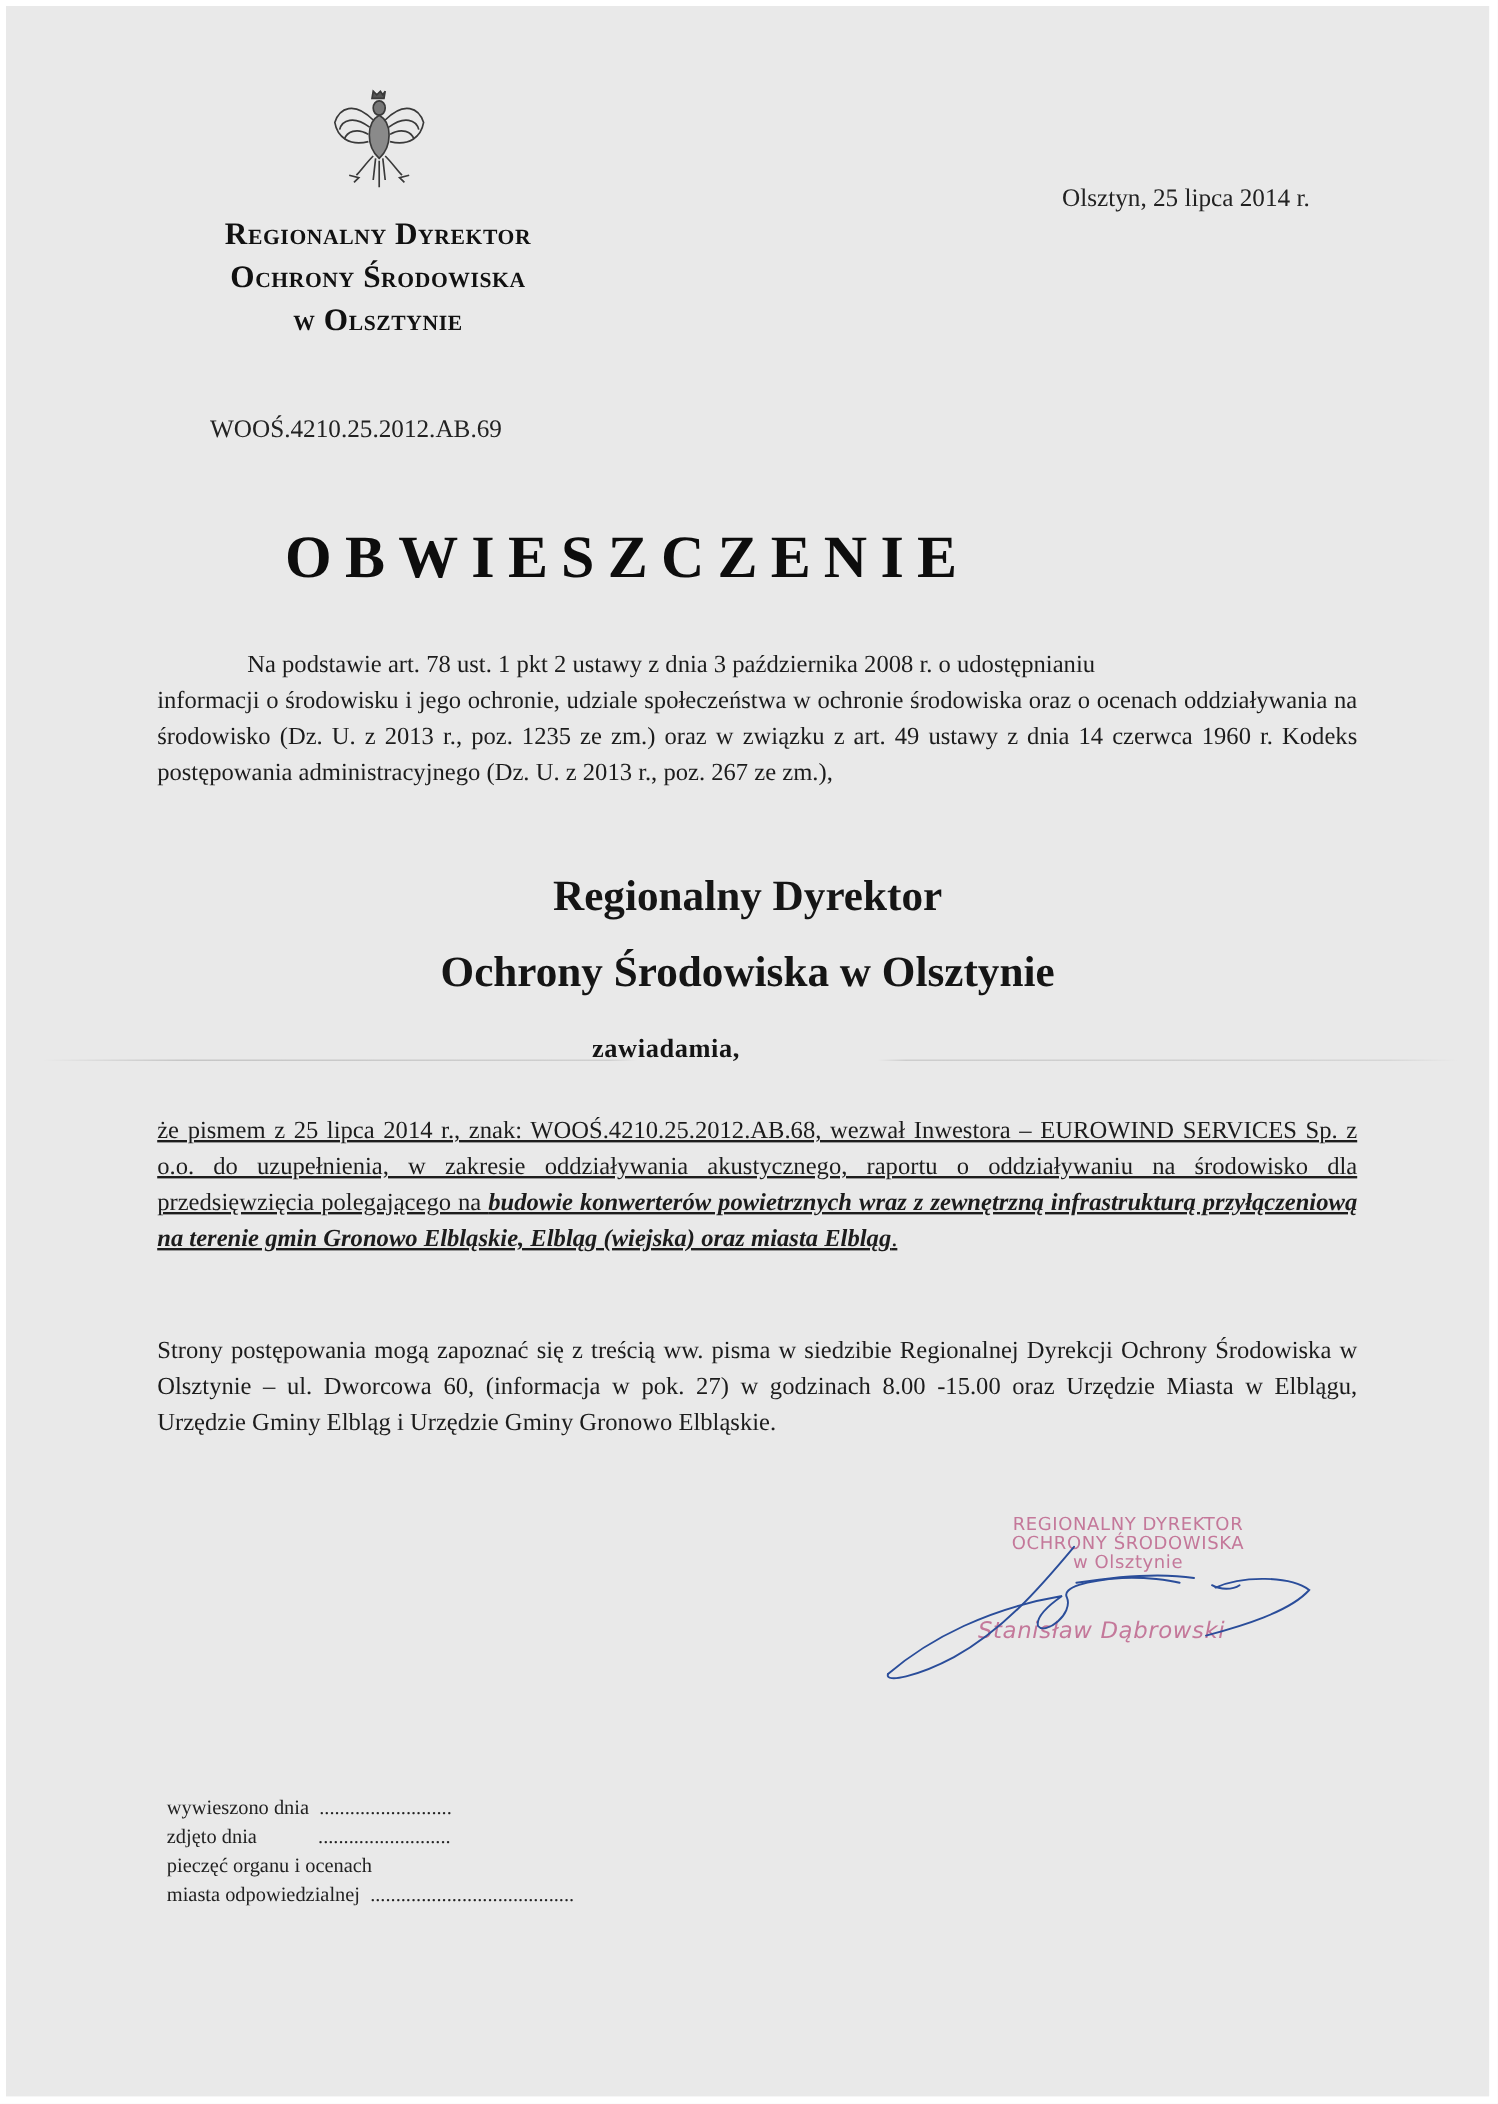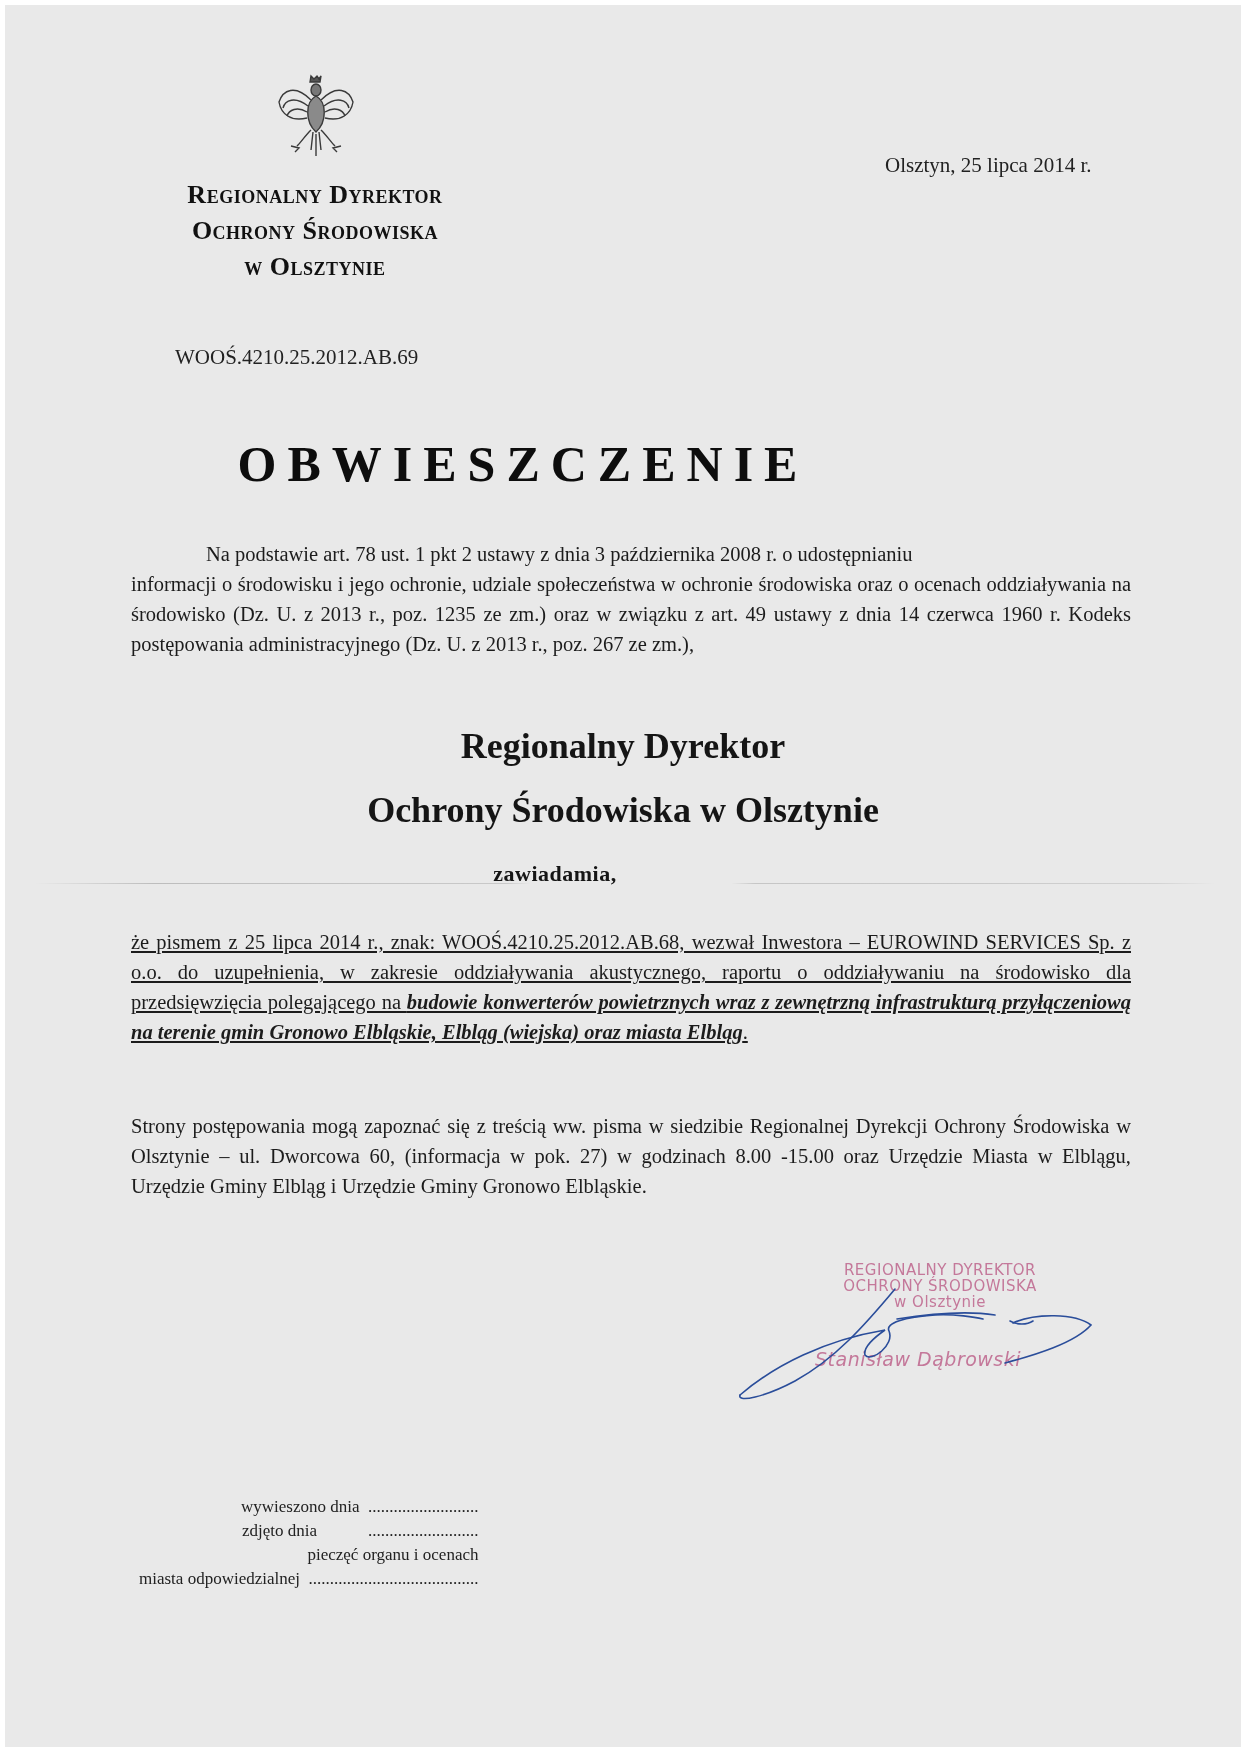--- a/index.html
+++ b/index.html
@@ -50,21 +50,21 @@
     left: 790px; top: 1257px; width: 290px; text-align: center;
     font-family: "DejaVu Sans", sans-serif; font-size: 15px; line-height: 16px;
     color: #c4789a; letter-spacing: 0.5px;
   }
   .stamp-name {
     left: 810px; top: 1343px; font-family: "DejaVu Sans", sans-serif; font-style: italic;
     font-size: 19px; color: #c4789a; letter-spacing: 0.5px;
   }
   .signature { left: 730px; top: 1280px; width: 360px; height: 120px; }
   .posting { left: 134px; top: 1490px; font-size: 17px; line-height: 24px; color: #222; }
-  .posting-row { white-space: pre; text-align: right; }
+  .posting-row { white-space: pre; }
 </style>
 </head>
 <body>
 
 <div class="paper">
 
   <svg class="abs emblem" viewBox="0 0 82 86">
     <g fill="none" stroke="#3a3a3a" stroke-width="1.4">
       <path d="M36 4 l3 3 l3 -3 l2 3 l2 -3 l-1 6 h-10 z" fill="#555"></path>
       <ellipse cx="41" cy="18" rx="5" ry="6" fill="#777"></ellipse>

